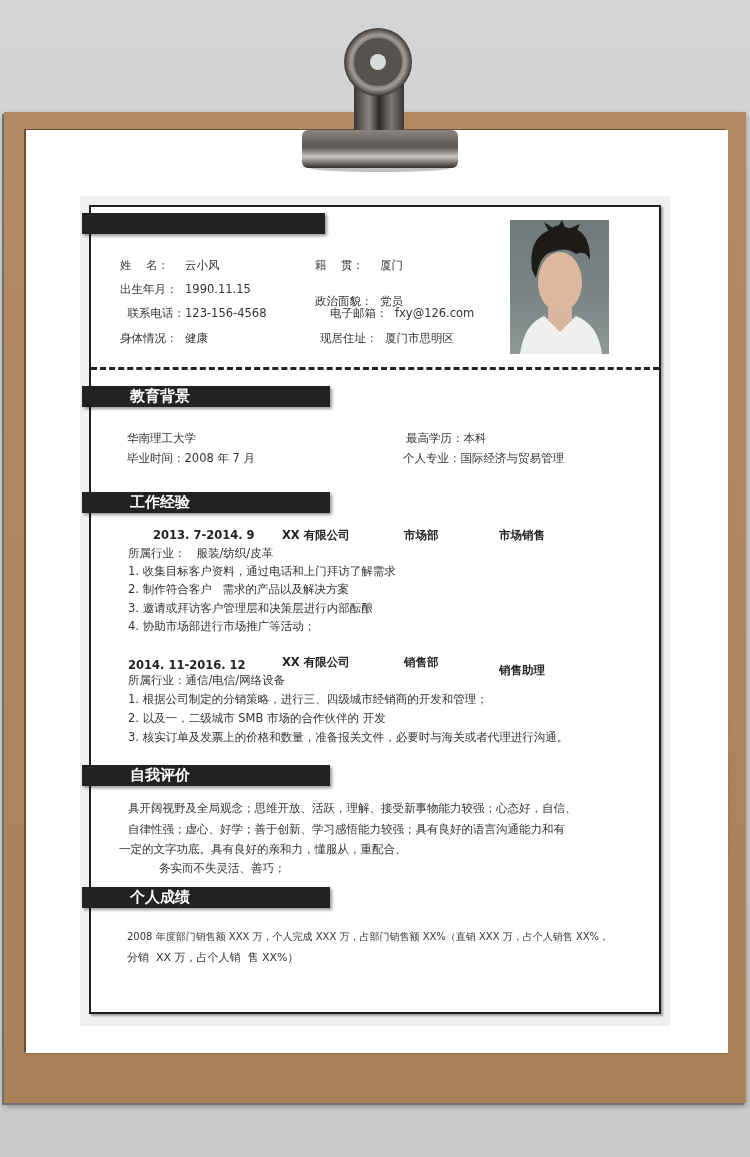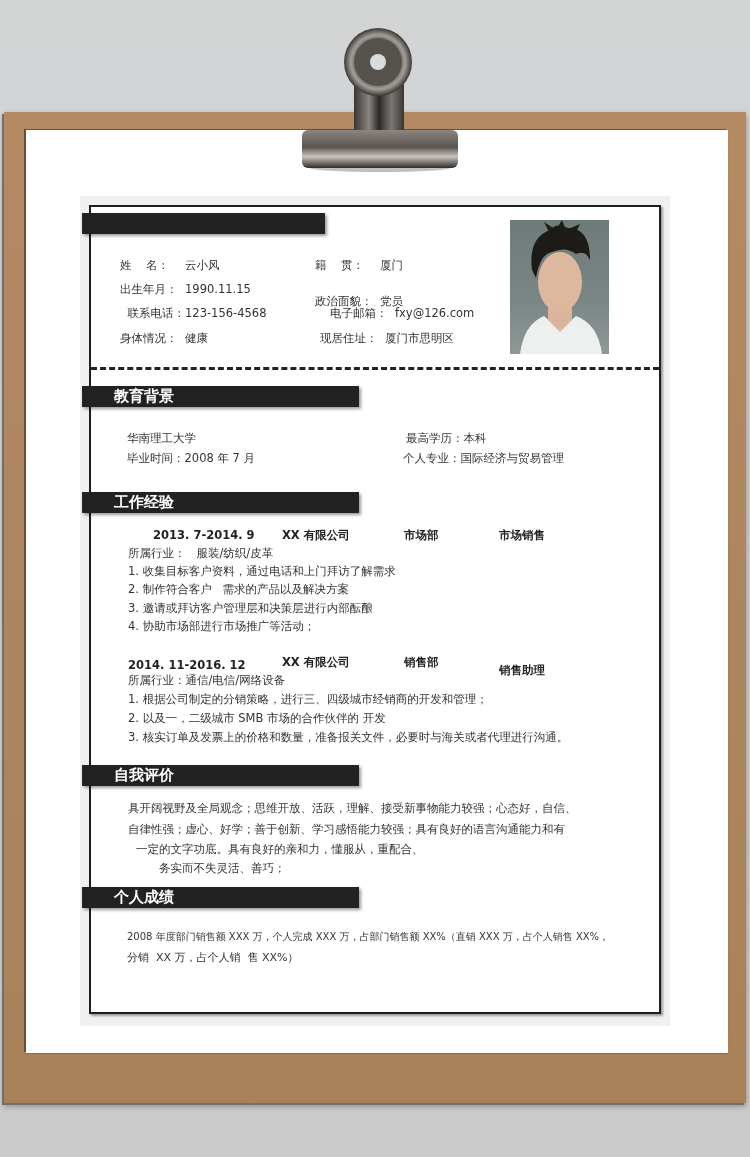--- a/index.html
+++ b/index.html
@@ -37,22 +37,22 @@
     color: #fff;
   }
   .title-main {
     top: 213px; width: 243px;
     font-family: "DejaVu Sans", sans-serif; font-weight: bold;
     font-size: 10px; letter-spacing: 0.5px;
     padding-left: 23px; line-height: 21px; white-space: pre;
   }
   .title-main span + span { margin-left: 42px; }
   .section-bar {
-    width: 277px; font-size: 15px; font-weight: bold; line-height: 21px;
-    padding-left: 32px;
+    width: 248px; font-size: 15px; font-weight: bold; line-height: 21px;
+    padding-left: 48px;
   }
   .info-row {
     position: absolute; font-size: 11.5px; color: #333; white-space: nowrap;
   }
   .info-label { display: inline-block; width: 65px; }
   .info-value { display: inline-block; }
   .photo {
     position: absolute; left: 510px; top: 220px; width: 99px; height: 134px;
     background: radial-gradient(ellipse at 50% 45%, #e2c4ae 0 18%, transparent 19%),
                 linear-gradient(180deg, #6f7b7a 0%, #7a8685 60%, #8e9897 100%);
@@ -171,18 +171,18 @@
 <div class="text job-head" style="left:404px; top:655px;">销售部</div>
 <div class="text job-head" style="left:499px; top:655px;margin-top:8px;">销售助理</div>
 <div class="text" style="left:128px; top:673px;">所属行业：通信/电信/网络设备</div>
 <div class="text" style="left:128px; top:692px;">1. 根据公司制定的分销策略，进行三、四级城市经销商的开发和管理；</div>
 <div class="text" style="left:128px; top:711px;">2. 以及一，二级城市 SMB 市场的合作伙伴的 开发</div>
 <div class="text" style="left:128px; top:730px;">3. 核实订单及发票上的价格和数量，准备报关文件，必要时与海关或者代理进行沟通。</div>
 
 <div class="title-bar section-bar" style="top:765px;">自我评价</div>
 <div class="text" style="left:128px; top:801px;">具开阔视野及全局观念；思维开放、活跃，理解、接受新事物能力较强；心态好，自信、</div>
 <div class="text" style="left:128px; top:822px;">自律性强；虚心、好学；善于创新、学习感悟能力较强；具有良好的语言沟通能力和有</div>
-<div class="text" style="left:136px; top:842px;">一定的文字功底。具有良好的亲和力，懂服从，重配合、</div>
+<div class="text" style="left:119px; top:842px;">一定的文字功底。具有良好的亲和力，懂服从，重配合、</div>
 <div class="text" style="left:128px; top:861px;margin-left:31px;">务实而不失灵活、善巧；</div>
 
 <div class="title-bar section-bar" style="top:887px;">个人成绩</div>
 <div class="text" style="left:127px; top:930px; font-size:10px; white-space:pre;">2008 年度部门销售额 XXX 万，个人完成 XXX 万，占部门销售额 XX%（直销 XXX 万，占个人销售 XX%，</div>
 <div class="text" style="left:127px; top:950px; font-size:11px; white-space:pre;">分销  XX 万，占个人销  售 XX%）</div>
 
 </body></html>

